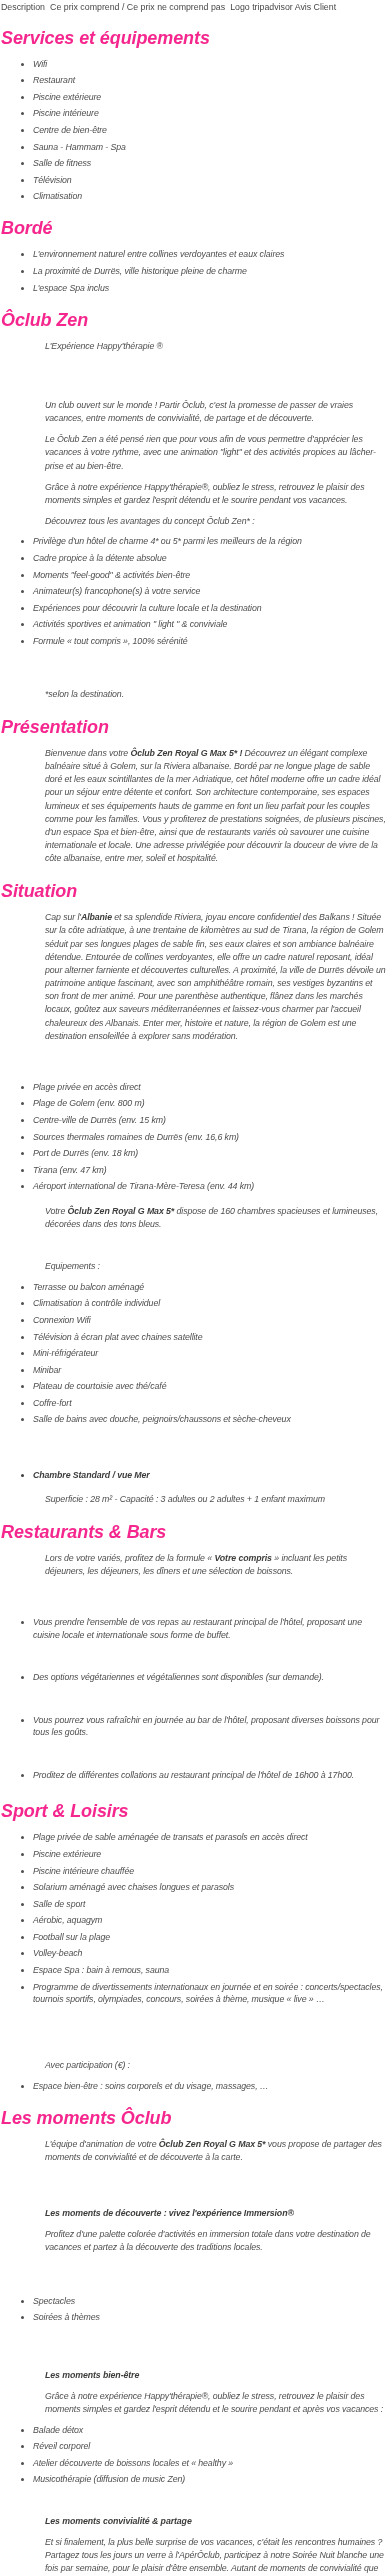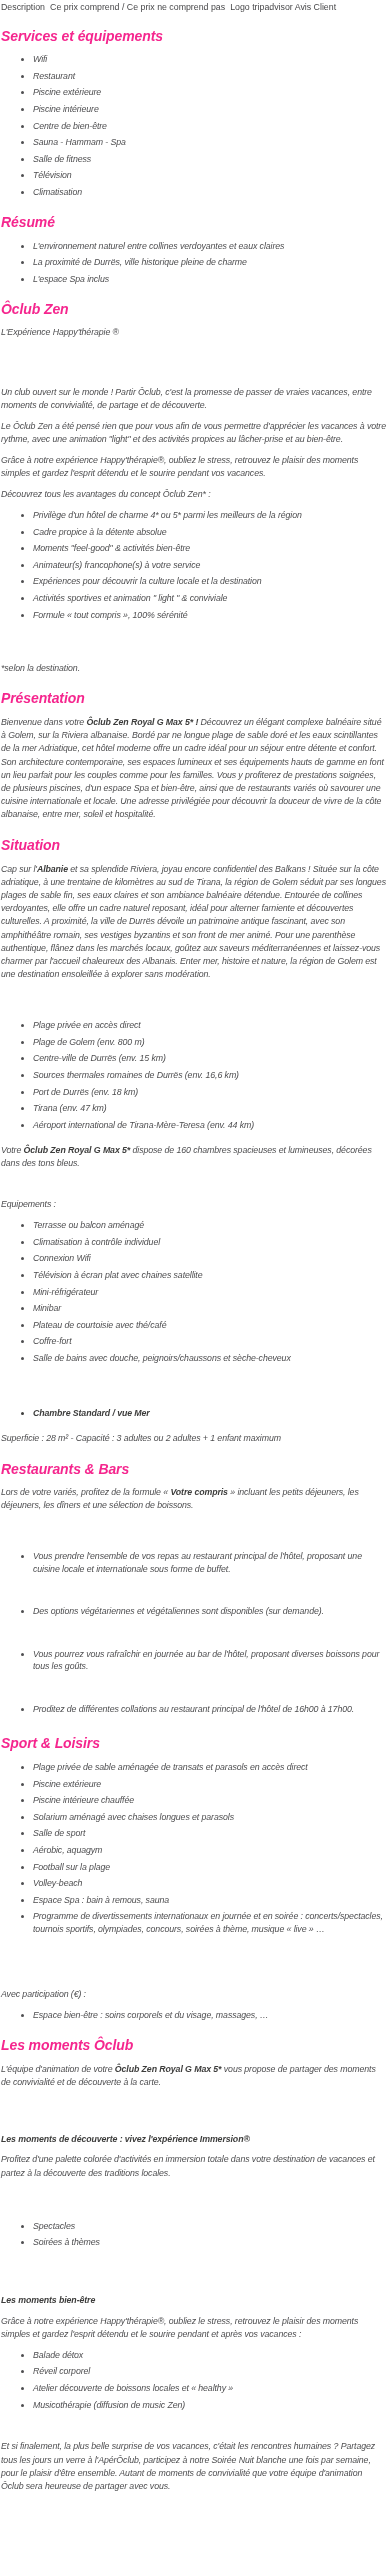--- a/index.html
+++ b/index.html
@@ -1,22 +1,22 @@
 <!DOCTYPE html>
 <html lang="fr" style="font-size:8.2px"><head>
 <meta charset="utf-8">
 <style>
   html,body{margin:0;padding:0;background:#fff;}
   body{width:391px;min-height:3594px;font-family:"Liberation Sans",sans-serif;color:#4e4e50;}
   .page{padding:2.1px 4.1px 31px 1px;box-sizing:border-box;}
   .nav{font-size:8.8px;color:#48484a;margin:0 0 10.3px;font-style:normal;letter-spacing:0;}
   .nav span{margin-right:2.6px;cursor:pointer;text-align:center;}
   .desc{font-style:italic;letter-spacing:-0.1px;}
-  h2{color:#f5268e;font-size:14px;line-height:1.1;margin:16.5px 0 9.3px;font-weight:700;font-style:italic;}
-  .desc p{font-size:8.8px;line-height:1.5;margin:7.7px 0;}
+  h2{color:#f5268e;font-size:18px;line-height:1.1;margin:16.5px 0 9.3px;font-weight:700;font-style:italic;}
+  .desc p{font-size:8.8px;line-height:1.5;margin:7.7px 0;padding-left:44px;}
   .desc ul{margin:7.2px 0 12.4px;padding-left:32px;}
   .desc li{font-size:8.8px;line-height:1.42;margin-bottom:4.1px;}
   ul.spaced li{margin-bottom:30px;}
   ul.spaced li:last-child{margin-bottom:21px;}
   ul.boldlist li{font-weight:700;color:#3d3d3c;}
   .b{font-weight:700;color:#3d3d3c;}
   .gap{width:100%;}
 </style>
 </head>
 <body>
@@ -33,21 +33,21 @@
         <li>Wifi</li>
         <li>Restaurant</li>
         <li>Piscine extérieure</li>
         <li>Piscine intérieure</li>
         <li>Centre de bien-être</li>
         <li>Sauna - Hammam - Spa</li>
         <li>Salle de fitness</li>
         <li>Télévision</li>
         <li>Climatisation</li>
       </ul>
-      <h2>Résumé</h2>
+      <h2>Bordé</h2>
       <ul>
         <li>L'environnement naturel entre collines verdoyantes et eaux claires</li>
         <li>La proximité de Durrës, ville historique pleine de charme</li>
         <li>L'espace Spa inclus</li>
       </ul>
       <h2>Ôclub Zen</h2>
       <p>L'Expérience Happy'thérapie ®</p>
       <div class="gap" style="height: 31px;"></div>
       <p>Un club ouvert sur le monde ! Partir Ôclub, c'est la promesse de passer de vraies vacances, entre moments de convivialité, de partage et de découverte.</p>
       <p>Le Ôclub Zen a été pensé rien que pour vous afin de vous permettre d'apprécier les vacances à votre rythme, avec une animation "light" et des activités propices au lâcher-prise et au bien-être.</p>
@@ -137,17 +137,18 @@
       <div class="gap" style="height: 25px;"></div>
       <p><span class="b">Les moments bien-être</span></p>
       <p>Grâce à notre expérience Happy'thérapie®, oubliez le stress, retrouvez le plaisir des moments simples et gardez l'esprit détendu et le sourire pendant et après vos vacances :</p>
       <ul>
         <li>Balade détox</li>
         <li>Réveil corporel</li>
         <li>Atelier découverte de boissons locales et « healthy »</li>
         <li>Musicothérapie (diffusion de music Zen)</li>
       </ul>
       <div class="gap" style="height: 9.3px;"></div>
+      <p><span class="b">Les moments convivialité &amp; partage</span></p>
       <p>Et si finalement, la plus belle surprise de vos vacances, c'était les rencontres humaines ? Partagez tous les jours un verre à l'ApérÔclub, participez à notre Soirée Nuit blanche une fois par semaine, pour le plaisir d'être ensemble. Autant de moments de convivialité que votre équipe d'animation Ôclub sera heureuse de partager avec vous.</p>
     </div>
 
 </div>
 
 
 </body></html>

